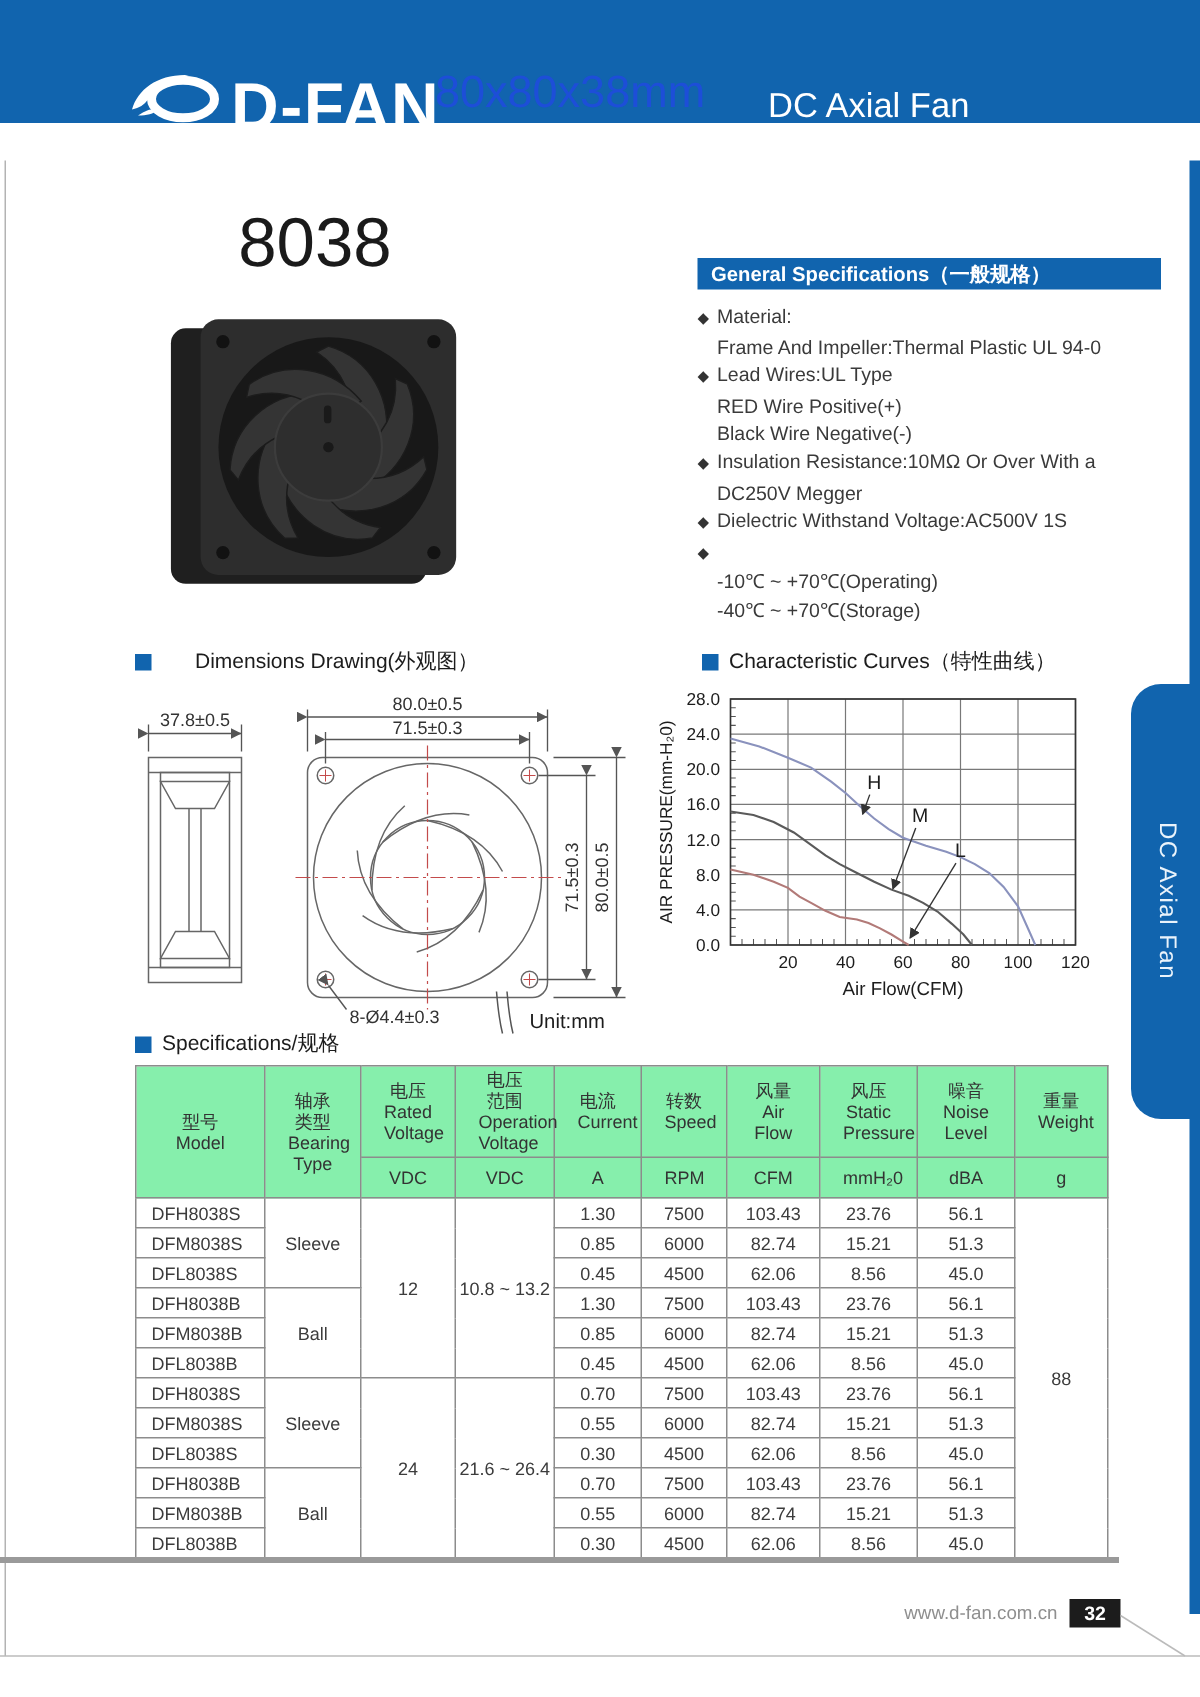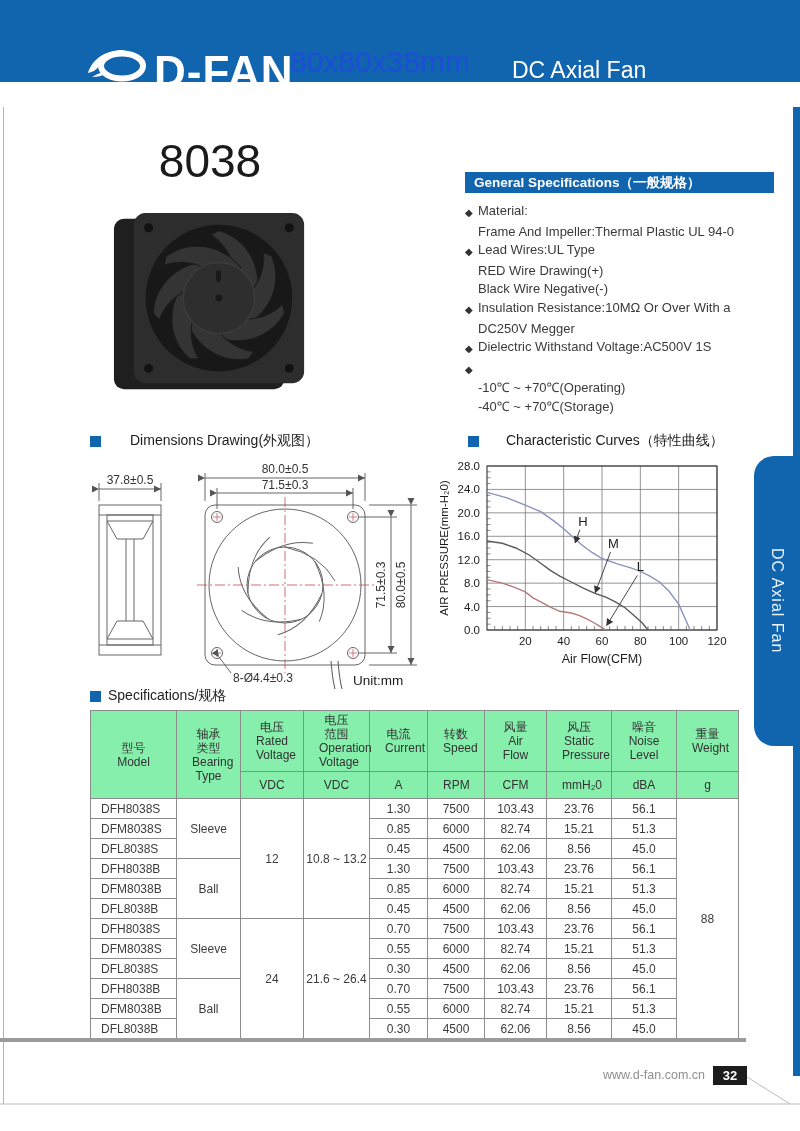--- a/index.html
+++ b/index.html
@@ -28,21 +28,21 @@
   
   .gs-bar{position:absolute;left:465px;top:172px;width:309px;height:21px;background:#1164ae;
           color:#fff;font-size:13.5px;font-weight:bold;line-height:21px;padding-left:9px;box-sizing:border-box;}
   .gs-list{position:absolute;left:465px;top:202px;width:300px;margin:0;padding:0;list-style:none;}
   .gs-list li{display:flex;font-size:13px;line-height:18.6px;color:#3a3a3a;}
   .gs-list .dia{width:13px;flex:0 0 13px;font-size:10px;color:#333;padding-top:2px;}
   
   .sec-title{position:absolute;font-size:14px;color:#1c1c1c;display:flex;align-items:center;}
   .sec-title .bullet{width:11px;height:11px;background:#1164ae;margin-right:7px;flex:0 0 11px;}
   .dims-title{left:90px;top:432px;gap:22px;}
-  .curves-title{left:468px;top:432px;gap:20px;}
+  .curves-title{left:468px;top:432px;}
   .specs-title{left:90px;top:687px;}
   
   .dims-svg{position:absolute;left:85px;top:455px;width:360px;height:238px;}
   .chart-svg{position:absolute;left:435px;top:452px;width:300px;height:232px;}
   .dims-svg text{font-family:"Liberation Sans",sans-serif;}
   .chart-svg text{font-family:"Liberation Sans",sans-serif;}
   
   .spec-table{position:absolute;left:90px;top:710px;width:648px;border-collapse:collapse;table-layout:fixed;
               border:1px solid #6f6f6f;}
   .spec-table th{background:#86efac;border:1px solid #8c8c8c;font-weight:400;font-size:12px;line-height:14px;
@@ -107,21 +107,21 @@
       <li>
         <span class="dia"></span>
         <span>Frame And Impeller:Thermal Plastic UL 94-0</span>
       </li>
       <li>
         <span class="dia">◆</span>
         <span>Lead Wires:UL Type</span>
       </li>
       <li>
         <span class="dia"></span>
-        <span>RED Wire Drawing(+)</span>
+        <span>RED Wire Positive(+)</span>
       </li>
       <li>
         <span class="dia"></span>
         <span>Black Wire Negative(-)</span>
       </li>
       <li>
         <span class="dia">◆</span>
         <span>Insulation Resistance:10MΩ Or Over With a</span>
       </li>
       <li>

